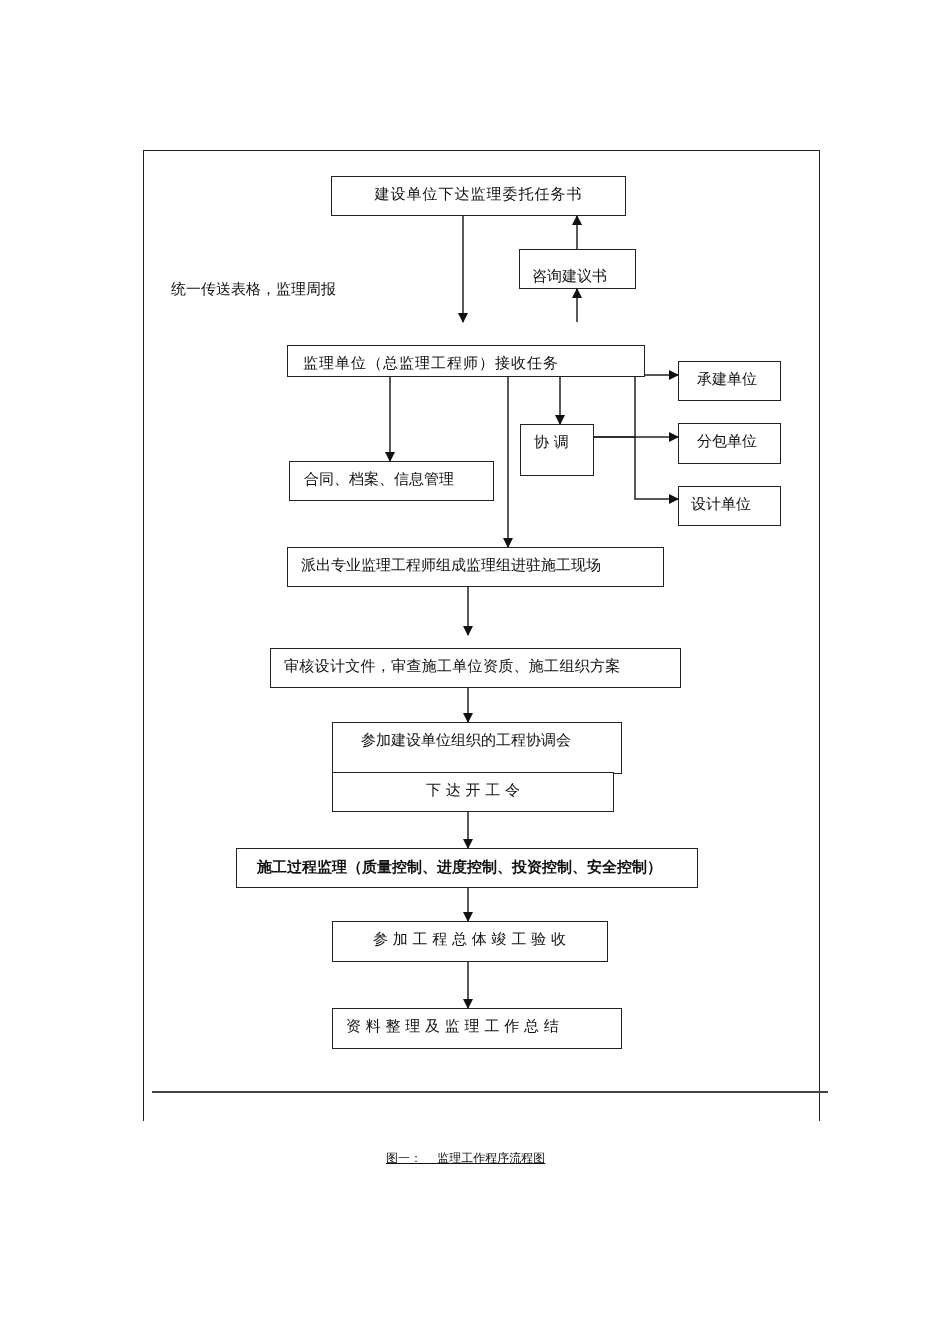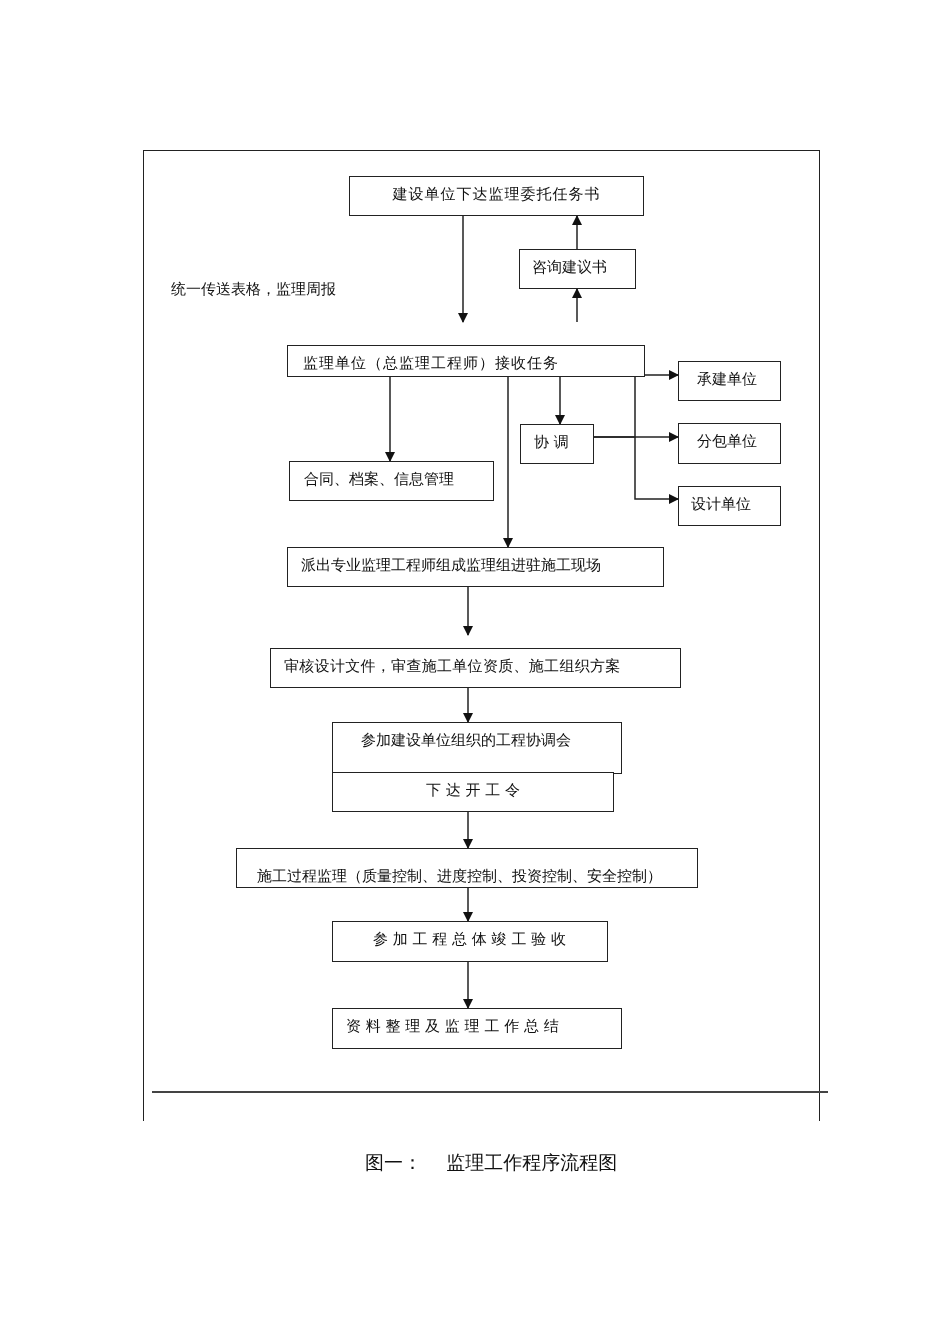--- a/index.html
+++ b/index.html
@@ -7,22 +7,22 @@
            font-family: "DejaVu Serif", "Liberation Serif", serif; color: #111; }
     #frame { position: absolute; left: 143px; top: 150px; width: 675px; height: 970px;
              border-left: 1px solid #222; border-right: 1px solid #222; border-top: 1px solid #222; }
     #bottom-rule { position: absolute; left: 152px; top: 1091px; width: 676px; height: 0;
                    border-top: 2px solid #444; }
     svg#diagram { position: absolute; left: 0; top: 0; width: 950px; height: 1344px; }
     .node { position: absolute; box-sizing: border-box; border: 1.5px solid #222; background: #fff;
             font-size: 15px; line-height: 18px; white-space: nowrap; overflow: hidden; }
     .node span { position: absolute; left: 0; right: 0; top: 8px; }
     .free-label { position: absolute; font-size: 15px; white-space: nowrap; }
-    #caption { position: absolute; left: 365px; top: 1150px; font-size: 19px;
-               white-space: pre; }
+    #caption { position: absolute; left: 386px; top: 1150px; font-size: 12px;
+               text-decoration: underline; white-space: pre; }
   </style>
 </head>
 <body>
 
 <div id="frame"></div>
 <div id="bottom-rule"></div>
 
 <svg id="diagram" xmlns="http://www.w3.org/2000/svg">
   <defs>
     <marker id="ah" markerWidth="10" markerHeight="10" refX="9" refY="5" orient="auto" markerUnits="userSpaceOnUse">
@@ -43,33 +43,33 @@
       <polyline points="468,675 468,722" marker-end="url(#ah)"></polyline>
       <polyline points="468,735 468,772" marker-end="url(#ah)"></polyline>
       <polyline points="468,812 468,848" marker-end="url(#ah)"></polyline>
       <polyline points="468,888 468,921" marker-end="url(#ah)"></polyline>
       <polyline points="468,962 468,1008" marker-end="url(#ah)"></polyline>
     </g>
 </svg>
 
 <div class="free-label" style="left:171px; top:280px;">统一传送表格，监理周报</div>
 
-<div class="node" style="left:349px; top:176px; width:295px; height:40px; text-align:center;">
+<div class="node" style="left:331px; top:176px; width:295px; height:40px; text-align:center;">
   <span style="letter-spacing:1px;">建设单位下达监理委托任务书</span>
 </div>
 <div class="node" style="left:519px; top:249px; width:117px; height:40px;">
-  <span style="left:12px;">咨询建议书</span>
+  <span style="left:12px;margin-top:9px;">咨询建议书</span>
 </div>
 <div class="node" style="left:287px; top:322px; width:358px; height:32px;margin-top:23px;">
   <span style="left:15px; letter-spacing:1px;">监理单位（总监理工程师）接收任务</span>
 </div>
 <div class="node" style="left:678px; top:361px; width:103px; height:40px;">
   <span style="left:18px;">承建单位</span>
 </div>
-<div class="node" style="left:520px; top:424px; width:74px; height:40px;">
+<div class="node" style="left:520px; top:424px; width:74px; height:52px;">
   <span style="left:13px;">协 调</span>
 </div>
 <div class="node" style="left:678px; top:423px; width:103px; height:41px;padding-left:16px;">
   <span style="left:18px;">分包单位</span>
 </div>
 <div class="node" style="left:289px; top:461px; width:205px; height:40px;">
   <span style="left:14px;">合同、档案、信息管理</span>
 </div>
 <div class="node" style="left:678px; top:486px; width:103px; height:40px;">
   <span style="left:12px;">设计单位</span>
@@ -80,21 +80,21 @@
 <div class="node" style="left:270px; top:648px; width:411px; height:40px;">
   <span style="left:13px; letter-spacing:0.3px;">审核设计文件，审查施工单位资质、施工组织方案</span>
 </div>
 <div class="node" style="left:332px; top:722px; width:290px; height:52px;">
   <span style="left:28px;">参加建设单位组织的工程协调会</span>
 </div>
 <div class="node" style="left:332px; top:772px; width:282px; height:40px; text-align:center;">
   <span>下 达 开 工 令</span>
 </div>
 <div class="node" style="left:236px; top:848px; width:462px; height:40px; white-space:normal;">
-  <span style="left:20px; right:16px; top:19px; line-height:17px;">施工过程监理（质量控制、进度控制、投资控制、安全控制）</span>
+  <span style="left:20px; right:16px; top:10px; line-height:17px;font-weight:bold;">施工过程监理（质量控制、进度控制、投资控制、安全控制）</span>
 </div>
 <div class="node" style="left:332px; top:921px; width:276px; height:41px;">
   <span style="left:40px;">参 加 工 程 总 体 竣 工 验 收</span>
 </div>
 <div class="node" style="left:332px; top:1008px; width:290px; height:41px;">
   <span style="left:13px;">资 料 整 理 及 监 理 工 作 总 结</span>
 </div>
 
 <div id="caption">图一：    监理工作程序流程图</div>
 

